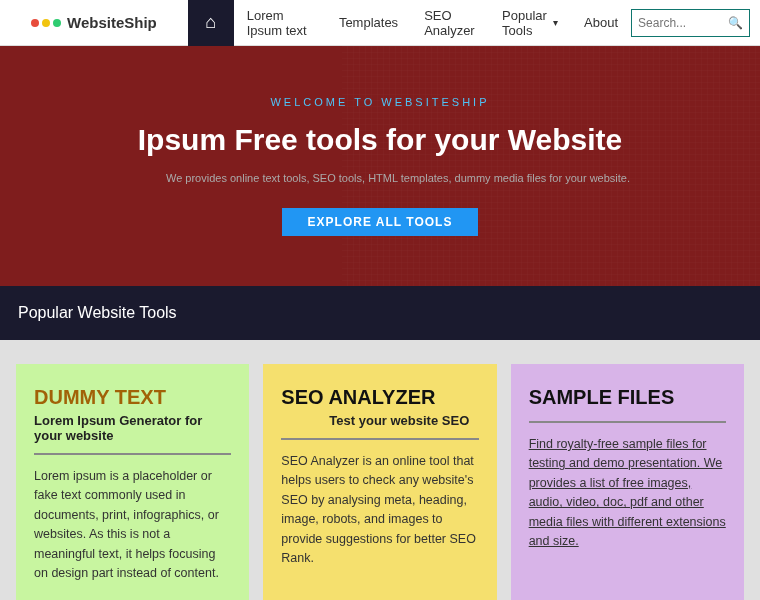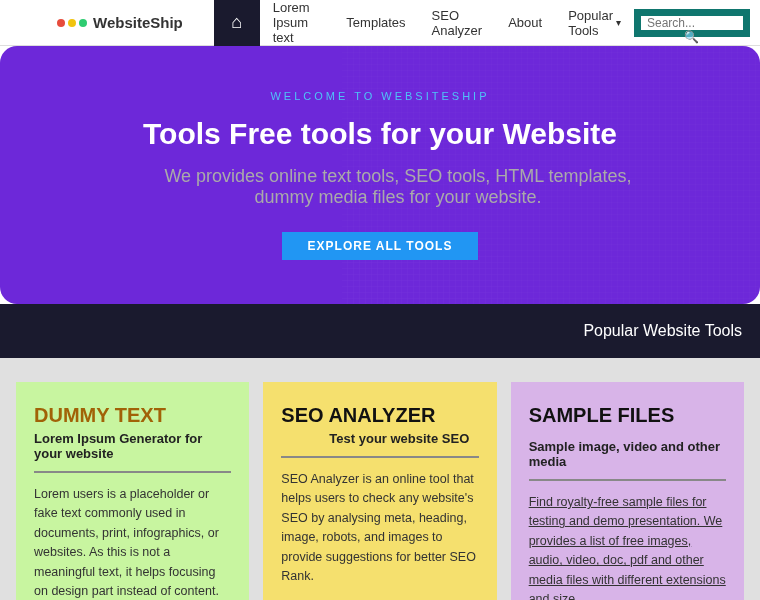--- a/index.html
+++ b/index.html
@@ -2,21 +2,21 @@
 <html><head>
   <meta charset="utf-8">
   <style>
     * { margin: 0; padding: 0; box-sizing: border-box; }
     body { font-family: Arial, sans-serif; font-size: 14px; color: #333; width: 760px; }
   </style>
 </head>
 <body>
 
 <nav style="display:flex;align-items:center;background:#fff;height:46px;border-bottom:1px solid #ddd;">
-  <div style="display:flex;align-items:center;padding:0 31px;min-width:150px;margin-left:26px;">
+  <div style="display:flex;align-items:center;padding:0 31px;min-width:150px;">
     <div style="display:flex;gap:3px;margin-right:6px;">
       <span style="width:8px;height:8px;border-radius:50%;background:#e74c3c;display:inline-block;"></span>
       <span style="width:8px;height:8px;border-radius:50%;background:#f1c40f;display:inline-block;"></span>
       <span style="width:8px;height:8px;border-radius:50%;background:#2ecc71;display:inline-block;"></span>
     </div>
     <span style="font-weight:bold;font-size:15px;color:#333;">WebsiteShip</span>
   </div>
   <div style="display:flex;align-items:center;justify-content:center;background:#1a1a2e;height:46px;width:46px;color:#fff;font-size:18px;cursor:pointer;">
     <span>⌂</span>
   </div>
@@ -31,68 +31,67 @@
           <span>Templates</span>
         </a>
       </li>
     <li>
         <a href="#" style="display:flex;align-items:center;height:46px;padding:0 13px;text-decoration:none;color:#333;font-size:13px;">
           <span>SEO Analyzer</span>
         </a>
       </li>
     <li>
         <a href="#" style="display:flex;align-items:center;height:46px;padding:0 13px;text-decoration:none;color:#333;font-size:13px;">
-          <span>About</span>
+          <span>Popular Tools</span>
+          <span style="font-size:10px;margin-left:3px;">▾</span>
         </a>
       </li>
     <li>
         <a href="#" style="display:flex;align-items:center;height:46px;padding:0 13px;text-decoration:none;color:#333;font-size:13px;">
-          <span>Popular Tools</span>
-          <span style="font-size:10px;margin-left:3px;">▾</span>
+          <span>About</span>
         </a>
       </li>
   </ul>
-  <div style="display:flex;align-items:center;border:7px solid #0f766e;height:28px;margin-right:10px;padding:0 6px;flex-direction:column;">
+  <div style="display:flex;align-items:center;border:1px solid #0f766e;height:28px;margin-right:10px;padding:0 6px;">
     <input type="text" style="border: none; outline: none; font-size: 12px; width: 90px;" placeholder="Search...">
     <span style="color:#888;font-size:12px;cursor:pointer;">🔍</span>
   </div>
 </nav>
 
-<section style="background:#6d28d9;min-height:240px;display:flex;flex-direction:column;align-items:center;justify-content:center;text-align:center;padding:44px 20px;position:relative;overflow:hidden;border-radius:17px;">
+<section style="background:#7f1d1d;min-height:240px;display:flex;flex-direction:column;align-items:center;justify-content:center;text-align:center;padding:44px 20px;position:relative;overflow:hidden;">
 
   <div style="position:absolute;right:0;top:0;width:55%;height:100%;opacity:0.12;background:repeating-linear-gradient(0deg,transparent,transparent 5px,rgba(255,255,255,0.15) 5px,rgba(255,255,255,0.15) 6px),repeating-linear-gradient(90deg,transparent,transparent 5px,rgba(255,255,255,0.15) 5px,rgba(255,255,255,0.15) 6px);"></div>
   <p style="color:#4fc3f7;font-size:11px;letter-spacing:3px;text-transform:uppercase;margin-bottom:14px;position:relative;z-index:1;">WELCOME TO WEBSITESHIP</p>
-  <h1 style="color:#fff;font-size:30px;font-weight:bold;margin-bottom:14px;line-height:1.2;position:relative;z-index:1;">Tools Free tools for your Website</h1>
-  <p style="color:#aaa;font-size:18px;max-width:500px;margin-bottom:24px;position:relative;z-index:1;margin-left:36px;">We provides online text tools, SEO tools, HTML templates, dummy media files for your website.</p>
+  <h1 style="color:#fff;font-size:30px;font-weight:bold;margin-bottom:14px;line-height:1.2;position:relative;z-index:1;">Ipsum Free tools for your Website</h1>
+  <p style="color:#aaa;font-size:11px;max-width:500px;margin-bottom:24px;position:relative;z-index:1;margin-left:36px;">We provides online text tools, SEO tools, HTML templates, dummy media files for your website.</p>
   <button style="background:#2196f3;color:#fff;border:none;padding:7px 26px;font-size:12px;font-weight:bold;letter-spacing:1px;cursor:pointer;text-transform:uppercase;position:relative;z-index:1;text-align:right;">EXPLORE ALL TOOLS</button>
 </section>
 
-<div style="background:#1a1a2e;color:#fff;text-align:right;padding:18px;font-size:16px;font-weight:500;">
+<div style="background:#1a1a2e;color:#fff;text-align:left;padding:18px;font-size:16px;font-weight:500;">
   <span>Popular Website Tools</span>
 </div>
 
 <div style="background:#e0e0e0;padding:24px 16px;display:flex;gap:14px;">
 
   <div style="flex:1;background:#c8f5a0;padding:22px 18px 20px 18px;display:flex;flex-direction:column;">
     <h2 style="font-size:20px;font-weight:bold;color:#a16207;margin-bottom:4px;text-transform:uppercase;">DUMMY TEXT</h2>
     <p style="font-size:13px;font-weight:bold;color:#222;margin-bottom:10px;">Lorem Ipsum Generator for your website</p>
     <div style="height:2px;background:#888;margin-bottom:12px;"></div>
-    <p style="font-size:12.5px;color:#333;line-height:1.55;flex:1;margin-bottom:16px;">Lorem users is a placeholder or fake text commonly used in documents, print, infographics, or websites. As this is not a meaningful text, it helps focusing on design part instead of content.</p>
+    <p style="font-size:12.5px;color:#333;line-height:1.55;flex:1;margin-bottom:16px;">Lorem ipsum is a placeholder or fake text commonly used in documents, print, infographics, or websites. As this is not a meaningful text, it helps focusing on design part instead of content.</p>
 
   </div>
 
   <div style="flex:1;background:#f5e06e;padding:22px 18px 20px 18px;display:flex;flex-direction:column;">
     <h2 style="font-size:20px;font-weight:bold;color:#111;margin-bottom:4px;text-transform:uppercase;">SEO ANALYZER</h2>
     <p style="font-size:13px;font-weight:bold;color:#222;margin-bottom:10px;margin-left:48px;">Test your website SEO</p>
     <div style="height:2px;background:#888;margin-bottom:12px;"></div>
     <p style="font-size:12.5px;color:#333;line-height:1.55;flex:1;margin-bottom:16px;">SEO Analyzer is an online tool that helps users to check any website's SEO by analysing meta, heading, image, robots, and images to provide suggestions for better SEO Rank.</p>
 
   </div>
 
   <div style="flex:1;background:#d8b4e8;padding:22px 18px 20px 18px;display:flex;flex-direction:column;">
     <h2 style="font-size:20px;font-weight:bold;color:#111;margin-bottom:12px;text-transform:uppercase;">SAMPLE FILES</h2>
-    <p style="font-size:13px;font-weight:bold;color:#222;margin-bottom:10px;">Sample image, video and other media</p>
     <div style="height:2px;background:#888;margin-bottom:12px;"></div>
     <p style="font-size:12.5px;color:#333;line-height:1.55;flex:1;margin-bottom:16px;text-decoration:underline;">Find royalty-free sample files for testing and demo presentation. We provides a list of free images, audio, video, doc, pdf and other media files with different extensions and size.</p>
 
   </div>
 
 </div>
 
 </body></html>

